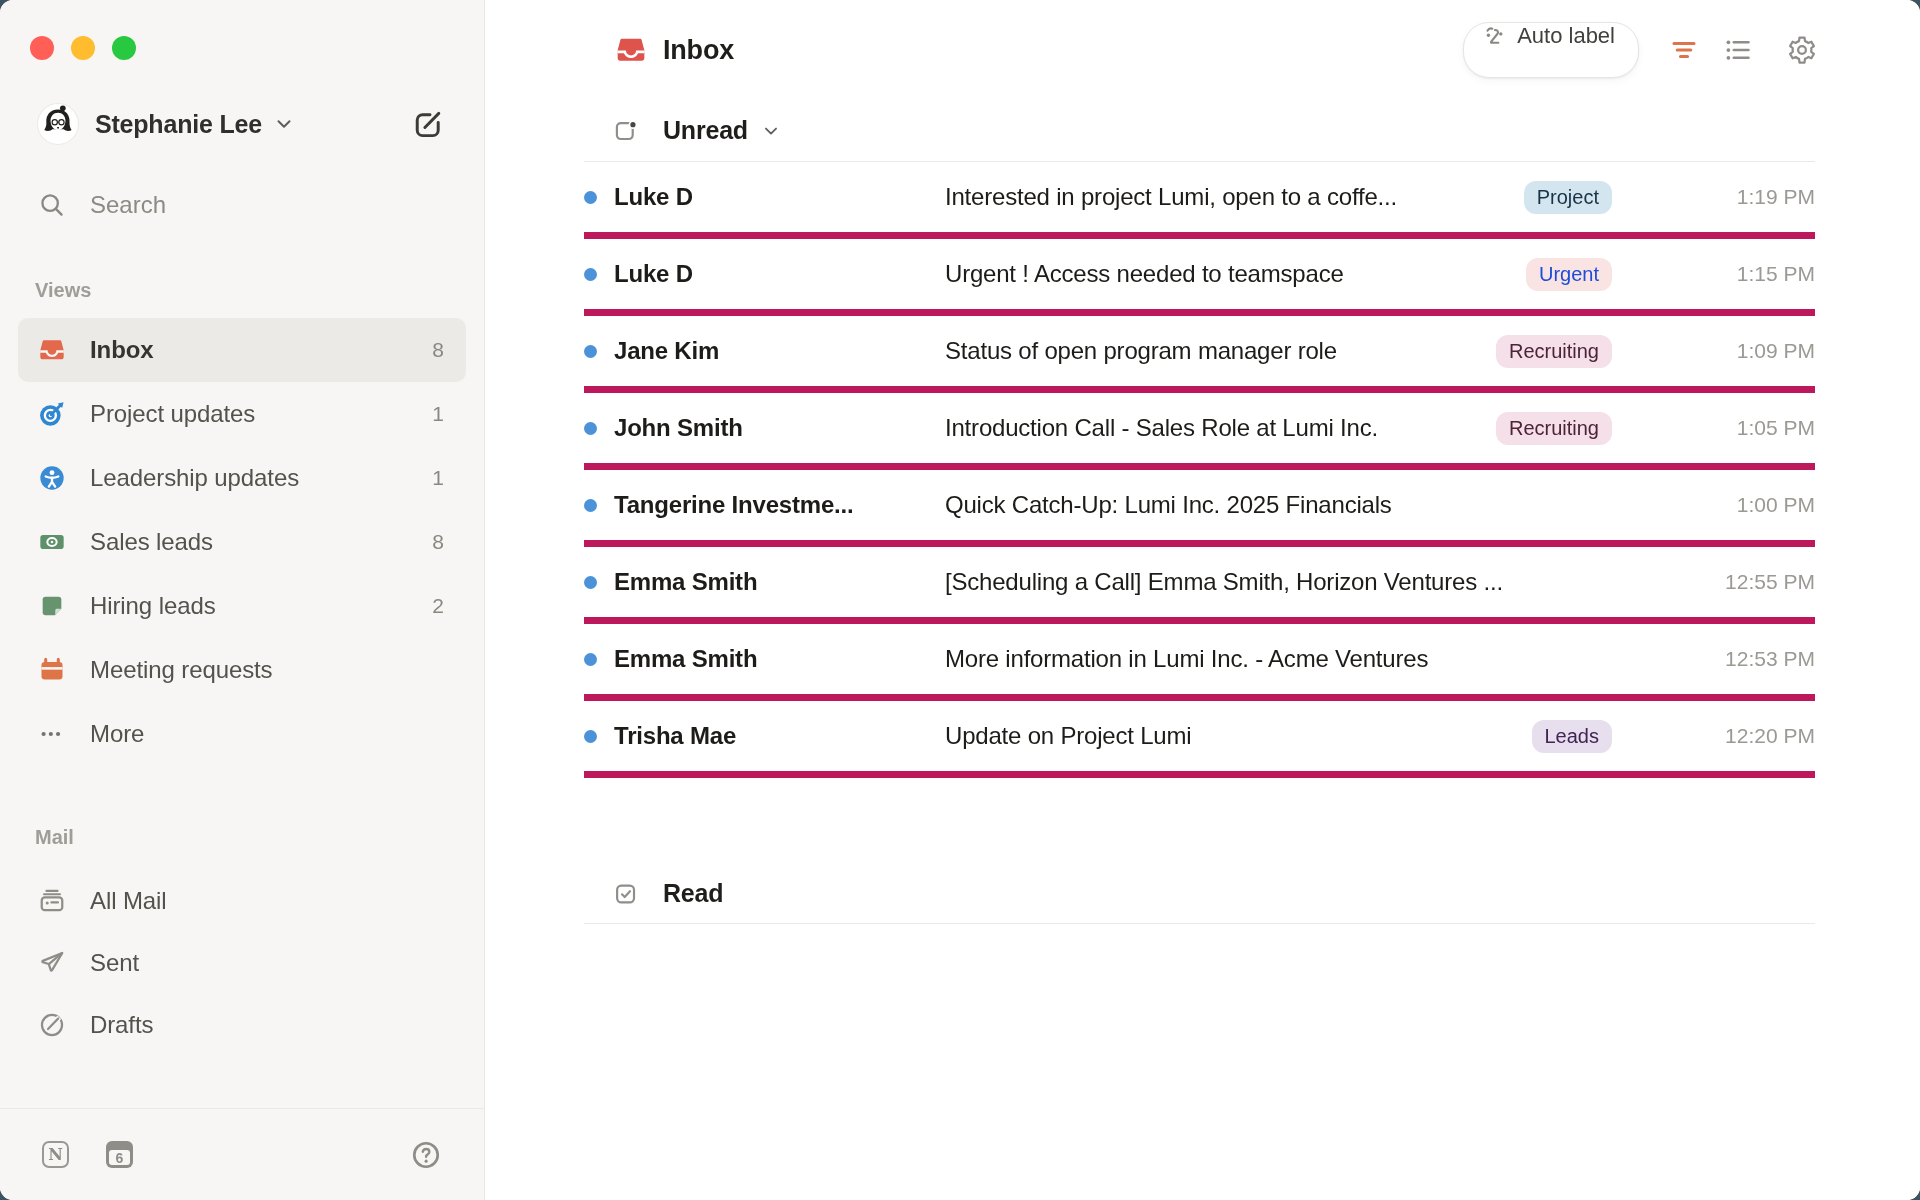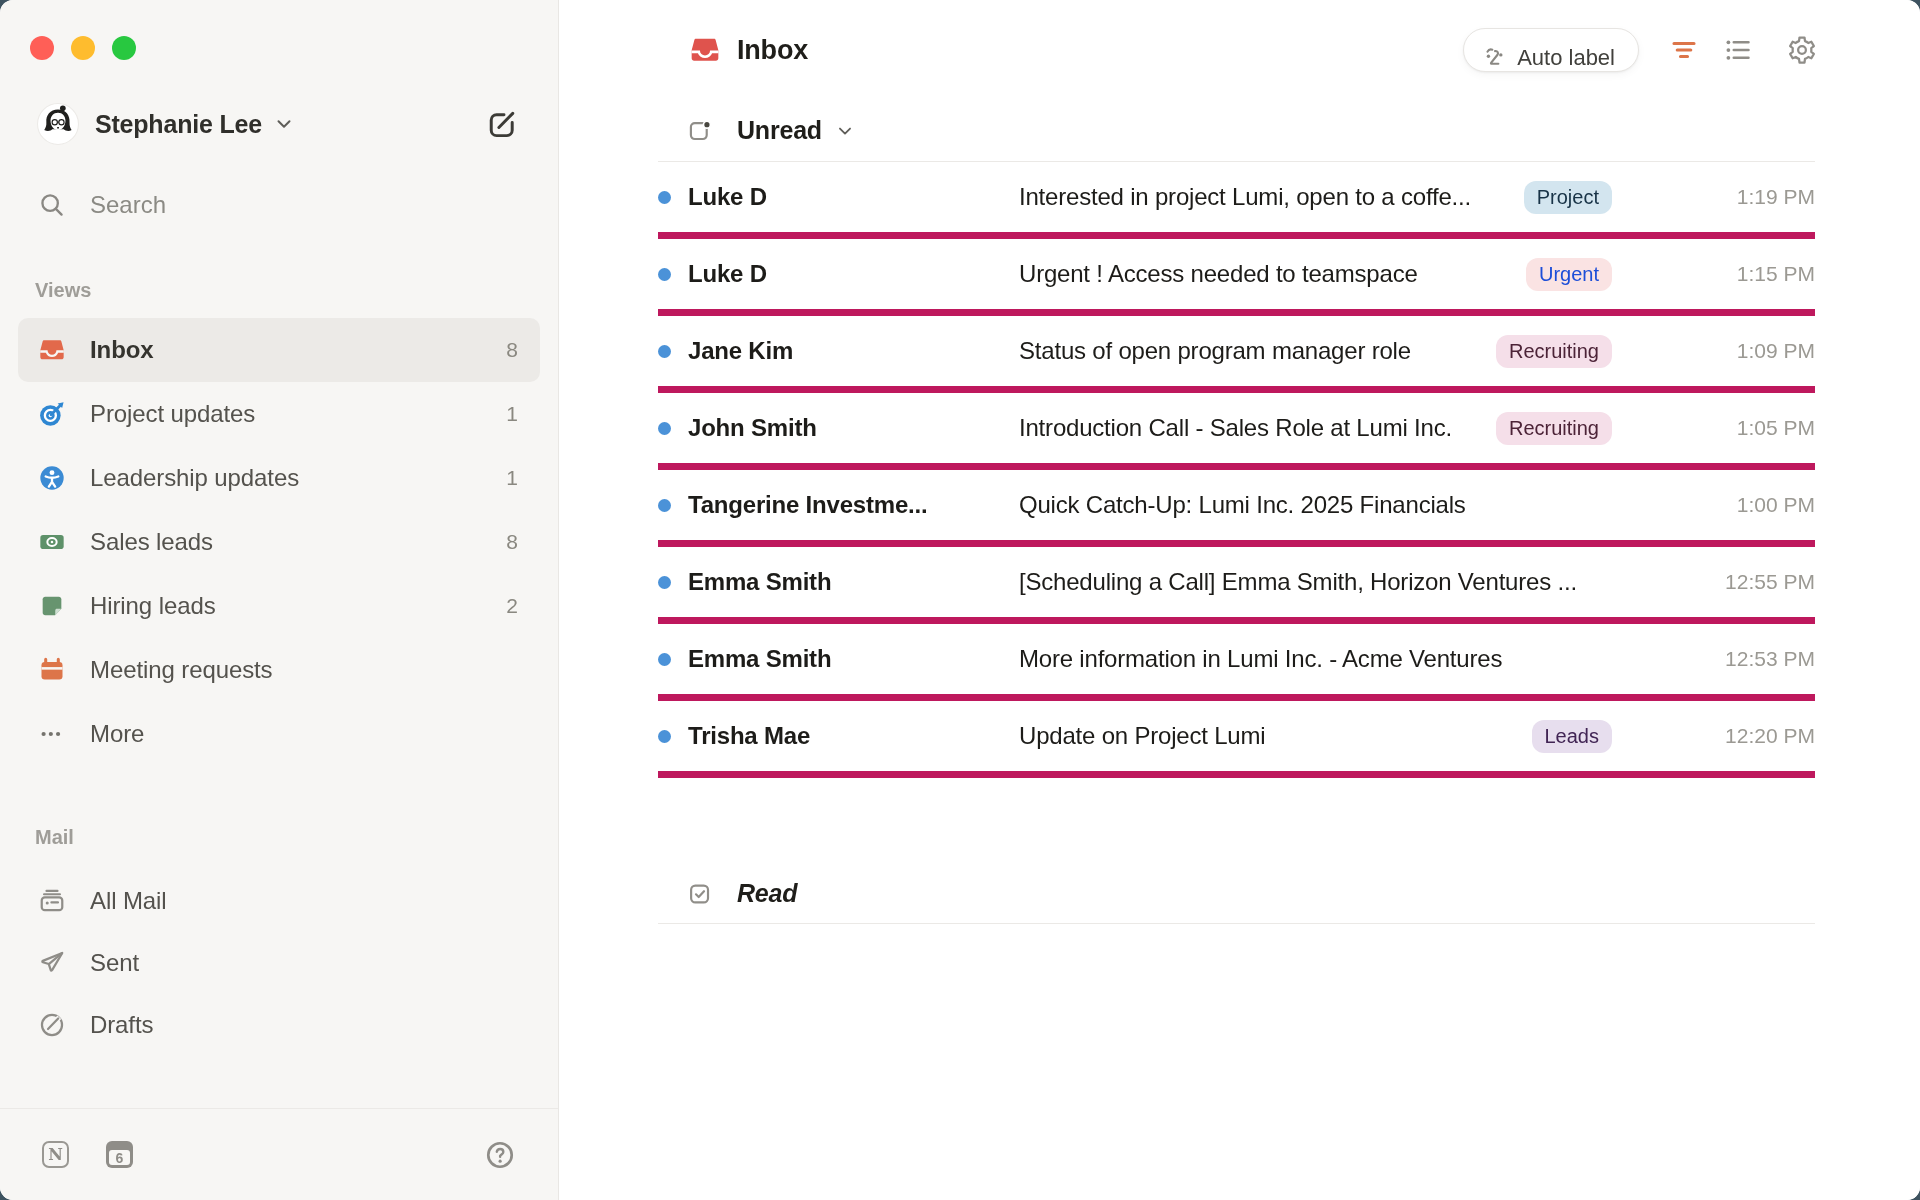--- a/index.html
+++ b/index.html
@@ -1,21 +1,21 @@
 <!DOCTYPE html>
 <html><head>
 <meta charset="utf-8">
 <style>
   * { margin:0; padding:0; box-sizing:border-box; }
   html,body { width:1920px; height:1200px; }
   body { background:#3e5360; font-family:"Liberation Sans","DejaVu Sans",sans-serif; }
   .window { position:absolute; inset:0; border-radius:13px; overflow:hidden; display:flex; background:#fff; }
 
   
-  .sidebar { width:559px; background:#f7f6f4; border-right:1px solid #e9e7e4; display:flex; flex-direction:column; flex-shrink:0; }
+  .sidebar { width:485px; background:#f7f6f4; border-right:1px solid #e9e7e4; display:flex; flex-direction:column; flex-shrink:0; }
   .traffic { display:flex; gap:17px; padding-left:30px; margin-top:36px; }
   .traffic span { width:24px; height:24px; border-radius:50%; }
   .tl-red { background:#ff5f57; }
   .tl-yellow { background:#febc2e; }
   .tl-green { background:#28c840; }
 
   .profile-row { display:flex; align-items:center; margin-top:42px; padding:0 39px 0 37px; height:44px; }
   .avatar { width:42px; height:42px; flex-shrink:0; }
   .profile-name { margin-left:16px; font-size:25px; font-weight:700; color:#302f2b; letter-spacing:-0.2px; }
   .profile-chevron { margin-left:10px; width:24px; height:24px; }
@@ -47,37 +47,37 @@
   .cal6 .cal6-body { position:absolute; left:3px; right:3px; top:9px; bottom:3px; background:#f7f6f4; border-radius:3px; display:grid; place-items:center; font-size:14px; font-weight:700; color:#8f8d88; }
   .help-btn { margin-left:auto; width:32px; height:32px; cursor:pointer; }
   .help-btn svg { width:32px; height:32px; }
 
   
   .main { flex:1; background:#fff; display:flex; flex-direction:column; min-width:0; }
   .main-header { height:100px; display:flex; align-items:center; padding-left:130px; padding-right:103px; }
   .main-title-icon { width:32px; height:32px; }
   .main-title-icon svg { width:32px; height:32px; }
   .main-title { margin-left:16px; font-size:27px; font-weight:700; color:#1f1e1a; letter-spacing:-0.2px; }
-  .auto-label-btn { display:flex; align-items:flex-end; gap:10px; height:44px; padding:0 23px 0 16px; border:1px solid #e7e5e2; border-radius:26px; background:#fff; box-shadow:0 1px 2px rgba(0,0,0,.05), 0 3px 8px rgba(0,0,0,.04); cursor:pointer; }
+  .auto-label-btn { display:flex; align-items:flex-start; gap:10px; height:56px; padding:0 23px 0 16px; border:1px solid #e7e5e2; border-radius:26px; background:#fff; box-shadow:0 1px 2px rgba(0,0,0,.05), 0 3px 8px rgba(0,0,0,.04); cursor:pointer; }
   .auto-label-btn .icn { width:27px; height:27px; }
   .auto-label-btn .icn svg { width:27px; height:27px; }
   .auto-label-text { font-size:22px; color:#41403c; font-weight:400; }
   .hdr-icon { width:30px; height:30px; cursor:pointer; }
   .hdr-icon svg { width:30px; height:30px; }
   .hdr-icon.filter { margin-left:30px; }
   .hdr-icon.listview { margin-left:24px; }
   .hdr-icon.settings { margin-left:34px; }
 
   .group-header { margin:0 105px 0 99px; height:62px; display:flex; align-items:center; padding-left:29px; border-bottom:1px solid #ebe9e6; cursor:pointer; }
   .group-header .icn { width:26px; height:26px; }
   .group-header .icn svg { width:26px; height:26px; }
   .group-label { margin-left:24px; font-size:25px; font-weight:700; color:#1f1e1a; letter-spacing:-0.2px; }
   .group-chevron { margin-left:12px; width:22px; height:22px; }
   .group-chevron svg { width:22px; height:22px; }
-  .group-header.read { margin-top:86px; height:60px;font-style:italic; }
+  .group-header.read { margin-top:86px; height:60px; }
 
   .email-list { margin:0 105px 0 99px; }
   .email-row { display:grid; grid-template-columns:30px 331px 1fr auto 203px; align-items:center; height:77px; border-bottom:7px solid #be185d; cursor:pointer; }
   .dot-col { display:flex; align-items:center; }
   .unread-dot { width:13px; height:13px; border-radius:50%; background:#4b92d8; }
   .sender { font-size:24px; font-weight:700; color:#1d1c19; letter-spacing:-0.2px; white-space:nowrap; overflow:hidden; }
   .subject { font-size:24px; color:#1d1c19; letter-spacing:-0.2px; white-space:nowrap; overflow:hidden; }
   .tag-col { display:flex; justify-content:flex-end; padding-left:16px; }
   .tag { font-size:20px; font-weight:400; padding:5px 13px; border-radius:12px; white-space:nowrap; }
   .time { font-size:21px; color:#9b9993; text-align:right; white-space:nowrap; }

